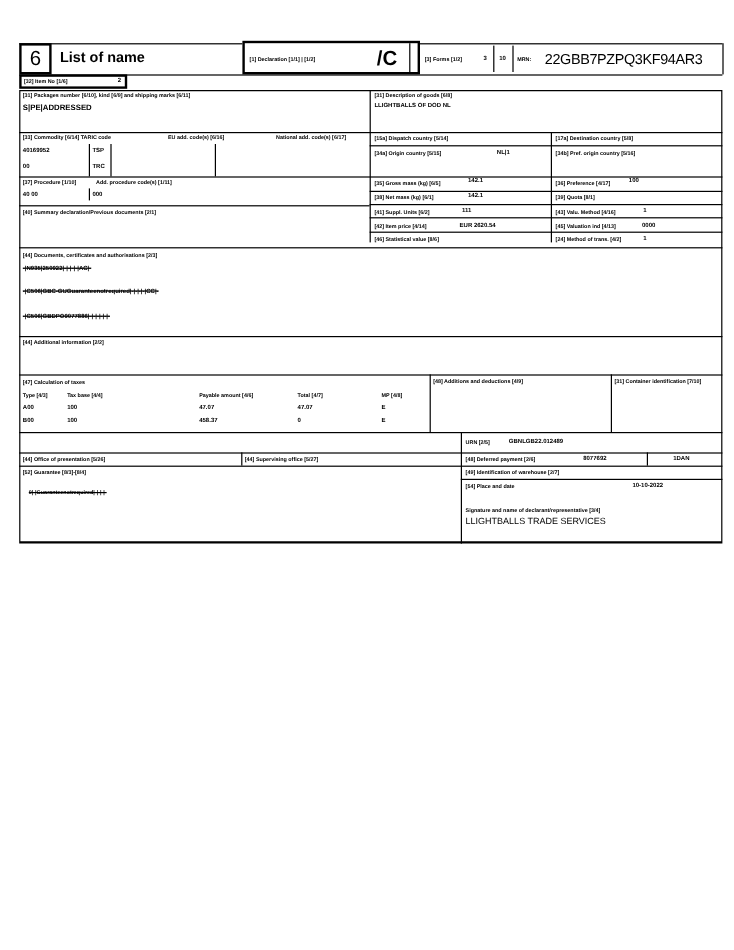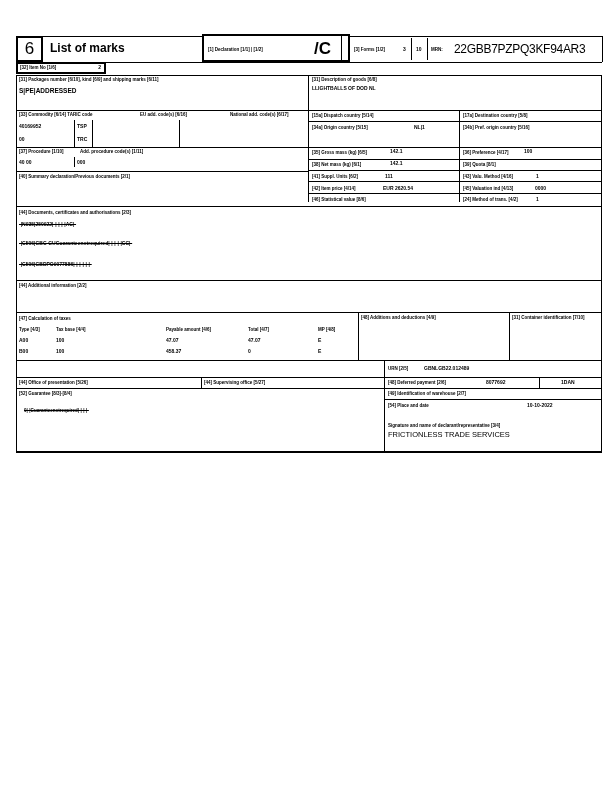--- a/index.html
+++ b/index.html
@@ -12,21 +12,21 @@
   .hl { position:absolute; height:0; border-top:1px solid #000; }
   .vl { position:absolute; width:0; border-left:1px solid #000; }
   .strike { text-decoration:line-through; }
 </style>
 </head>
 <body>
 
 <div class="abs thick" style="left:16px;top:36px;width:27px;height:26px;">
   <div style="font-size:17px;text-align:center;line-height:22px;">6</div>
 </div>
-<div class="abs" style="left:50px;top:41px;font-size:12px;font-weight:bold;">List of marks</div>
+<div class="abs" style="left:50px;top:41px;font-size:12px;font-weight:bold;">List of name</div>
 <div class="hl" style="left:16px;top:36px;width:186px;"></div>
 <div class="hl" style="left:16px;top:62px;width:586px;"></div>
 
 <div class="abs thick" style="left:202px;top:34px;width:148px;height:28px;">
   <div class="lbl" style="position:absolute;left:4px;top:12px;">[1] Declaration [1/1] | [1/2]</div>
   <div style="position:absolute;left:110px;top:3px;font-size:17px;font-weight:bold;">/C</div>
   <div class="vl" style="left:137px;top:0;height:24px;"></div>
 </div>
 <div class="hl" style="left:350px;top:36px;width:252px;"></div>
 <div class="lbl abs" style="left:354px;top:48px;">[3] Forms [1/2]</div>
@@ -153,13 +153,13 @@
 <div class="val-sm abs" style="left:561px;top:380px;">1DAN</div>
 <div class="hl" style="left:16px;top:388px;width:586px;"></div>
 
 <div class="lbl abs" style="left:19px;top:392px;">[52] Guarantee [8/3]-[8/4]</div>
 <div class="lbl abs strike" style="left:24px;top:409px;">0|-|Guaranteenotrequired|-|-|-|-</div>
 <div class="lbl abs" style="left:388px;top:392px;">[49] Identification of warehouse [2/7]</div>
 <div class="hl" style="left:384px;top:399px;width:218px;"></div>
 <div class="lbl abs" style="left:388px;top:404px;">[54] Place and date</div>
 <div class="val-sm abs" style="left:527px;top:403px;">10-10-2022</div>
 <div class="lbl abs" style="left:388px;top:424px;">Signature and name of declarant/representative [3/4]</div>
-<div class="abs" style="left:388px;top:430px;font-size:7.5px;">FRICTIONLESS TRADE SERVICES</div>
+<div class="abs" style="left:388px;top:430px;font-size:7.5px;">LLIGHTBALLS TRADE SERVICES</div>
 
 </body></html>

